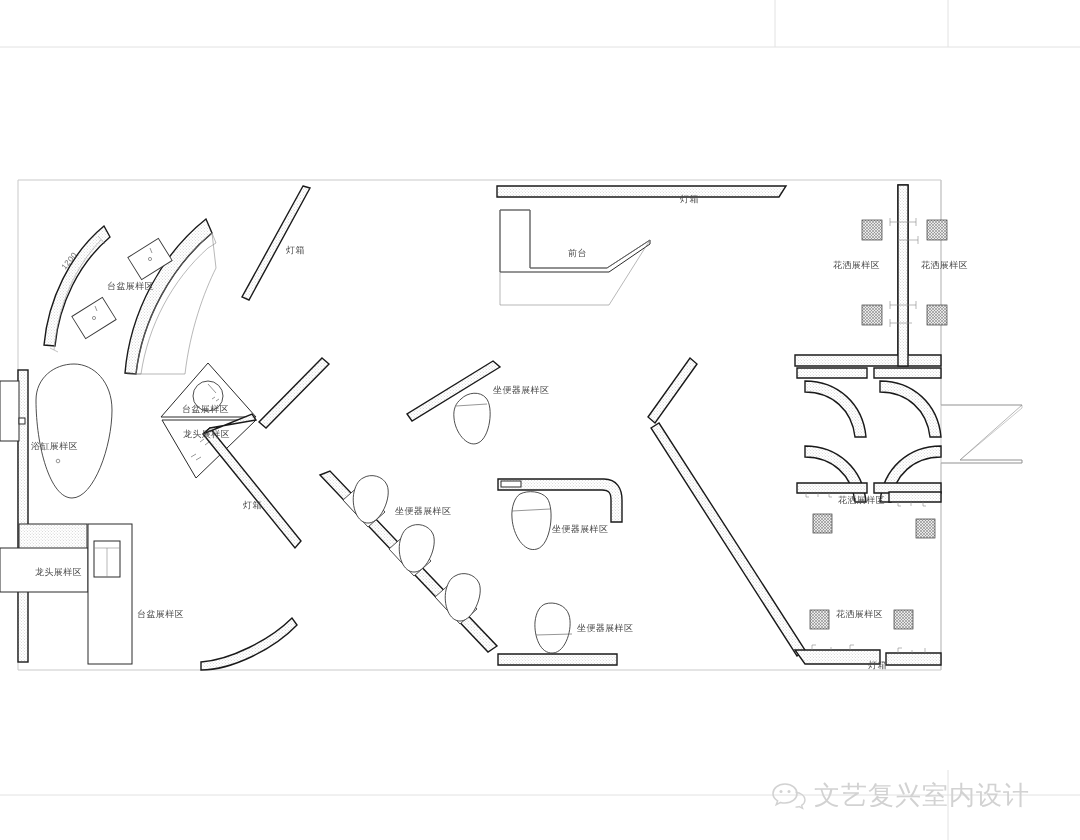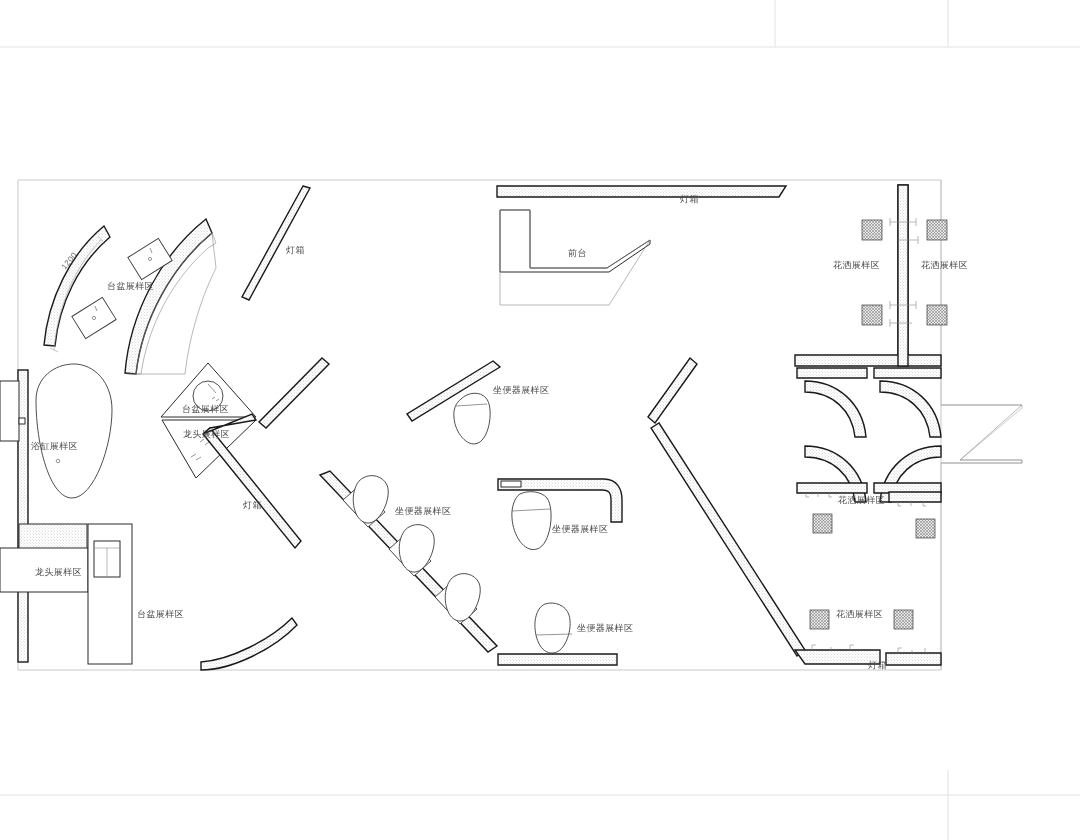--- a/index.html
+++ b/index.html
@@ -334,14 +334,23 @@
         <text class="lbl" x="833" y="268">花洒展样区</text>
         <text class="lbl" x="921" y="268">花洒展样区</text>
         <text class="lbl" x="838" y="503">花洒展样区</text>
         <text class="lbl" x="836" y="617">花洒展样区</text>
         <text class="lbl" x="868" y="668">灯箱</text>
         <text class="lbl lbl-sm" x="65" y="270" transform="rotate(-50 65 270)">1200</text>
       </g>
 
   </svg>
 
+  <div style="position:absolute; left:772px; top:778px; display:flex; align-items:center; gap:8px;">
+    <svg width="34" height="30" viewBox="0 0 34 30">
+      <path d="M13 3 C6 3 1 7.4 1 12.6 C1 15.6 2.8 18.2 5.6 19.9 L4.3 23.6 L8.7 21.4 C10 21.8 11.5 22 13 22 C20 22 25 17.6 25 12.6 C25 7.4 20 3 13 3 Z" fill="none" stroke="#d2d2d2" stroke-width="1.6"></path>
+      <circle cx="9" cy="10.5" r="1.5" fill="#d2d2d2"></circle>
+      <circle cx="17" cy="10.5" r="1.5" fill="#d2d2d2"></circle>
+      <path d="M23.5 11.5 C29 11.5 33 15 33 18.8 C33 21.1 31.7 23.1 29.6 24.4 L30.6 27.3 L27.2 25.6 C26.1 25.9 24.9 26.1 23.5 26.1" fill="none" stroke="#d2d2d2" stroke-width="1.4"></path>
+    </svg>
+    <span class="wm-text" style="font-size:26px; color:#d2d2d2;">文艺复兴室内设计</span>
+  </div>
 
 </div>
 
 </body></html>

